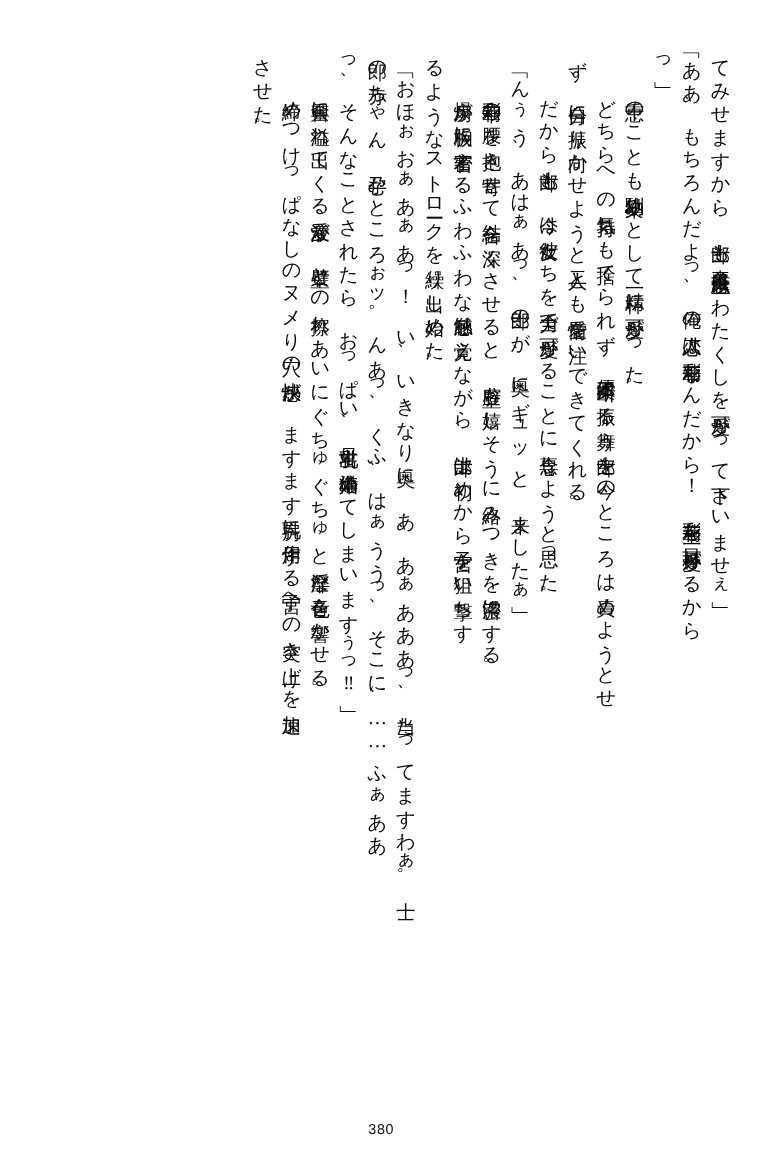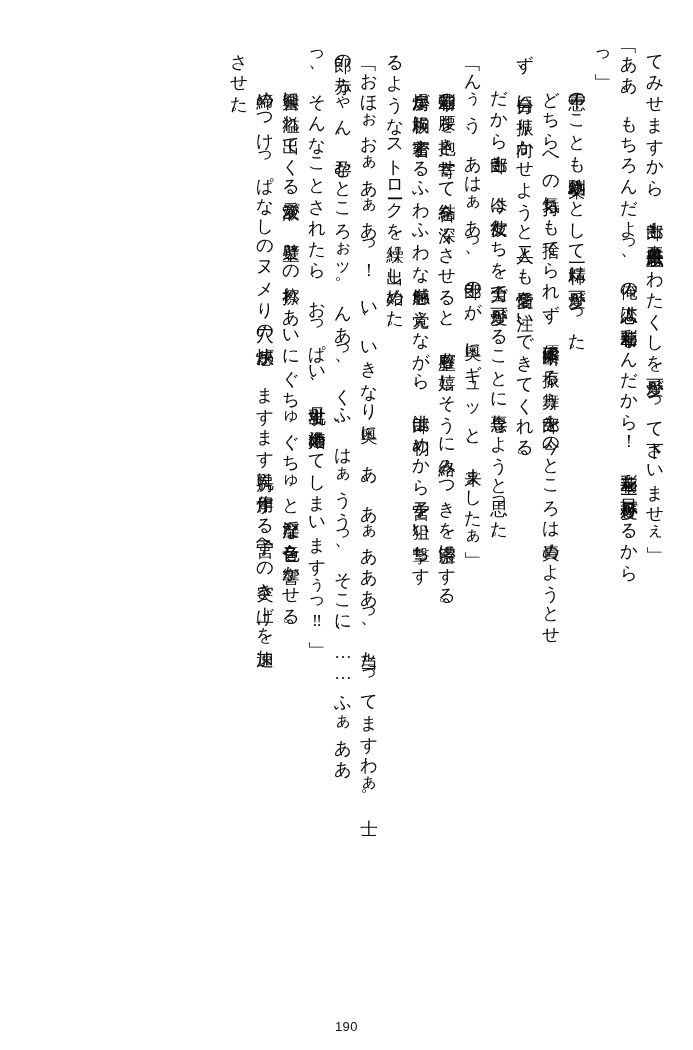--- a/index.html
+++ b/index.html
@@ -87,15 +87,15 @@
     <div class="tcol ind1">　爆房が胸板に密着するふわふわな感触を覚えながら、士郎は初めから子宮を狙い撃ちす</div>
     <div class="tcol">るようなストロークを繰り出し始めた。</div>
     <div class="tcol ind1">「おほぉおぁあぁあっ！　い、いきなり奥に、あ、あぁあああっ、当たってますわぁ。士</div>
     <div class="tcol">郎の赤ちゃん、孕むところぉッ。んあっ、くふ、はぁううっ、そこに、……ふぁああ</div>
     <div class="tcol">っ、そんなことされたら、おっぱい、母乳出す準備始めてしまいますぅっ‼」</div>
     <div class="tcol ind1">　興奮に溢れ出てくる愛液が、襞壁との擦れあいにぐちゅぐちゅと淫靡な音色を響かせる。</div>
     <div class="tcol ind1">　締めつけっぱなしのヌメり穴の快感が、ますます乳房に作用する子宮への突き上げを加速</div>
     <div class="tcol">させた。</div>
   </div>
 
-  <div id="page-number">190</div>
+  <div id="page-number">380</div>
 
 </div>
 
 </body></html>

